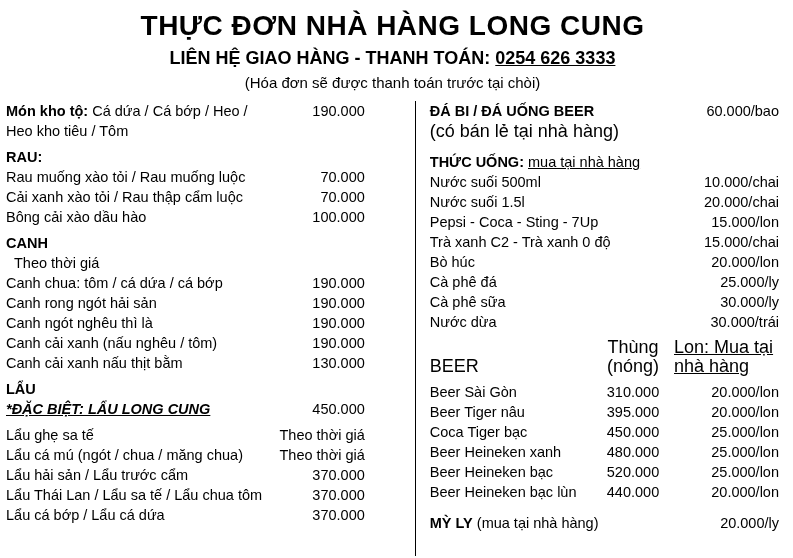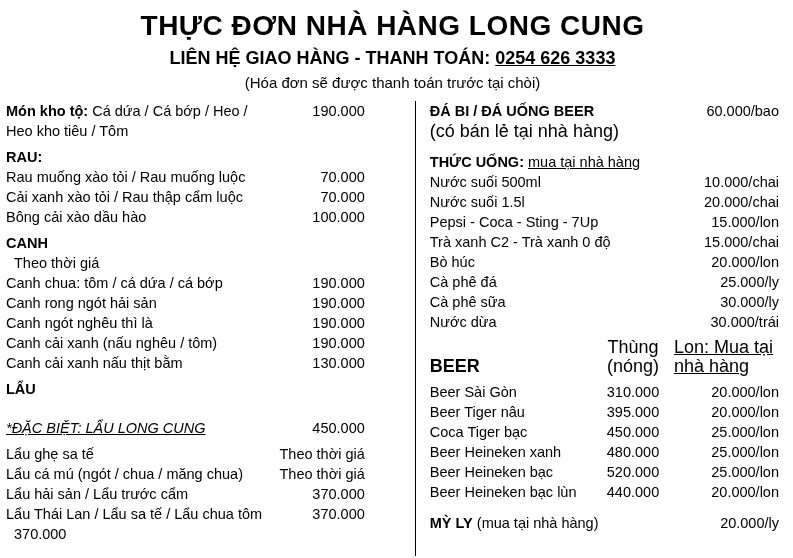--- a/index.html
+++ b/index.html
@@ -76,24 +76,23 @@
   .row .price {
     flex: 0 0 auto;
     text-align: left;
     padding-left: 8px;
     white-space: nowrap;
   }
   .row.head .name {
     font-weight: bold;
   }
   .row.italic-bold .name {
-    font-weight: normal;
+    font-weight: bold;
     font-style: italic;
     text-decoration: underline;
-    margin-top: 19px;
   }
   .spacer {
     height: 11px;
   }
   .spacer-sm {
     height: 6px;
   }
   .bold { font-weight: bold; margin-top: 24px; }
   .underline { text-decoration: underline; }
   .sub-note {
@@ -101,21 +100,21 @@
     line-height: 20px;
   }
   .beer-head {
     display: flex;
     align-items: flex-end;
     font-size: 18px;
     line-height: 19px;
   }
   .beer-head .lbl {
     flex: 1 1 auto;
-    font-weight: bold;
+    font-weight: normal;
   }
   .beer-head .c1 {
     flex: 0 0 82px;
     text-align: center;
   }
   .beer-head .c2 {
     flex: 0 0 105px;
     text-align: left;
     text-decoration: underline;
   }
@@ -243,20 +242,21 @@
       </div>
       <div class="row">
         <div class="name">Lẩu hải sản / Lẩu trước cẩm</div>
         <div class="price">370.000</div>
       </div>
       <div class="row">
         <div class="name">Lẩu Thái Lan / Lẩu sa tế / Lẩu chua tôm</div>
         <div class="price">370.000</div>
       </div>
       <div class="row">
+        <div class="name">Lẩu cá bớp / Lẩu cá dứa</div>
         <div class="price">370.000</div>
       </div>
 
     </div>
 
     <div class="col col-right">
 
       <div class="right-head-row">
         <div class="lbl">ĐÁ BI / ĐÁ UỐNG BEER</div>
         <div class="val">60.000/bao</div>

